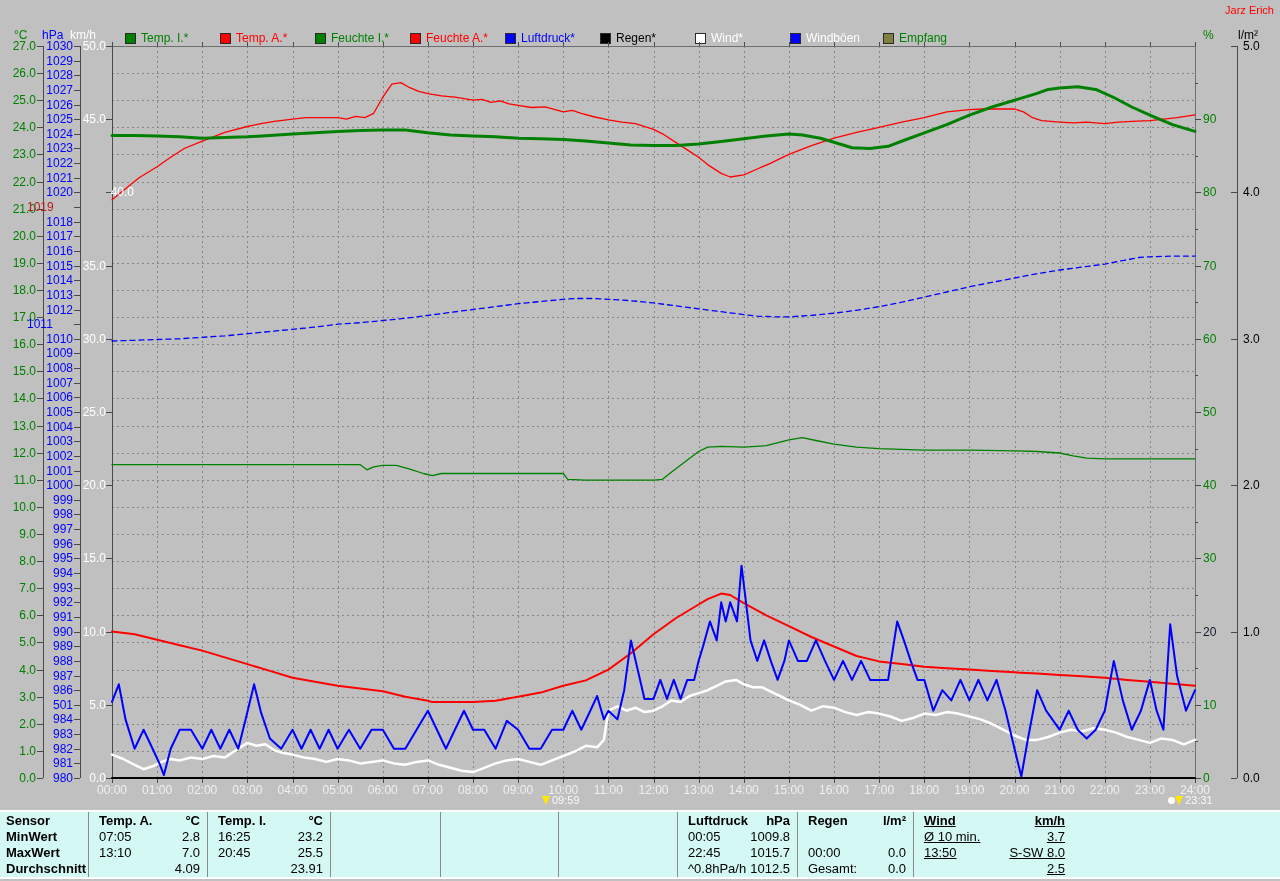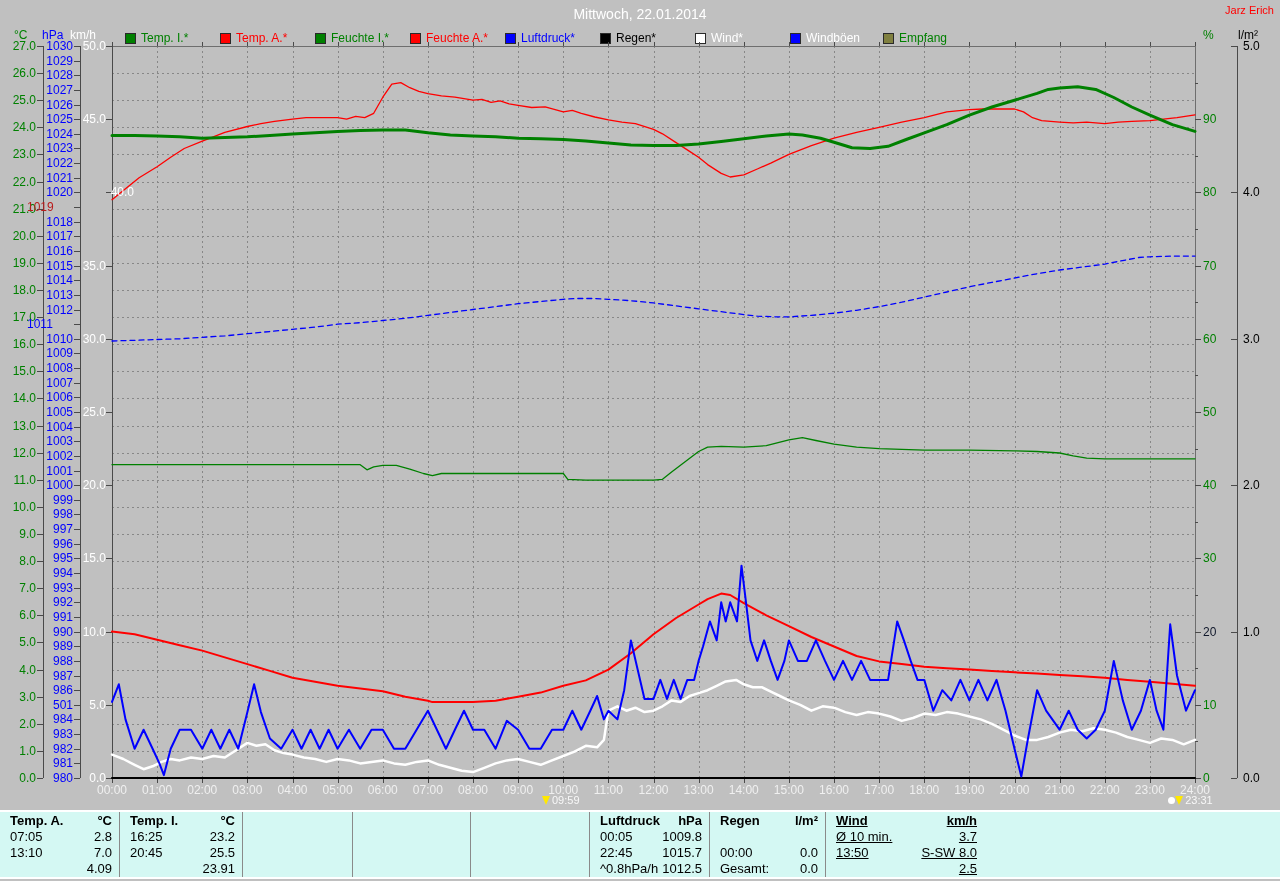--- a/index.html
+++ b/index.html
@@ -24,21 +24,20 @@
   .tcol{height:100%;box-sizing:border-box;flex:0 0 auto;}
   .tcol + .tcol{border-left:1px solid #8A8A8A;}
   .trow{height:16.25px;display:flex;justify-content:space-between;align-items:center;
         padding:0 7px 0 10px;font-size:13px;color:#000;white-space:nowrap;}
   .trow .bold{font-weight:bold;}
 </style>
 </head>
 <body>
 
 <div class="screen" style="background: rgb(192, 192, 192);">
-  <div class="title">Mittwoch, 22.01.2014</div>
   <div class="author">Jarz Erich</div>
   <div id="units">
       <span class="unit-label" style="color: rgb(0, 128, 0); left: 14px;">°C</span>
       <span class="unit-label" style="color: rgb(0, 0, 255); left: 42px;">hPa</span>
       <span class="unit-label" style="color: rgb(255, 255, 255); left: 70px;">km/h</span>
       <span class="unit-label" style="color: rgb(0, 128, 0); left: 1203px;">%</span>
       <span class="unit-label" style="color: rgb(0, 0, 0); left: 1238px;">l/m²</span>
     </div>
   <div id="legend">
       <div class="legend-item" style="left: 125px;">
@@ -448,20 +447,34 @@
         <span class="tri-down" style="border-top-color: rgb(255, 232, 0);"></span>
         <span>09:59</span>
       </div>
       <div class="marker" style="left: 1168.2px;">
         <span class="moon"></span>
         <span class="tri-down" style="border-top-color: rgb(255, 232, 0);"></span>
         <span>23:31</span>
       </div>
     </div>
   <div id="stats" class="stats" style="background: rgb(212, 248, 243);">
+      <div class="tcol" style="width: 88px;">
+        <div class="trow" style="padding: 0px 4px 0px 6px;">
+          <span class="bold">Sensor</span>
+        </div>
+        <div class="trow" style="padding: 0px 4px 0px 6px;">
+          <span class="bold">MinWert</span>
+        </div>
+        <div class="trow" style="padding: 0px 4px 0px 6px;">
+          <span class="bold">MaxWert</span>
+        </div>
+        <div class="trow" style="padding: 0px 4px 0px 6px;">
+          <span class="bold">Durchschnitt</span>
+        </div>
+      </div>
       <div class="tcol" style="width: 119px;">
         <div class="trow">
           <span class="bold">Temp. A.</span>
           <span class="bold">°C</span>
         </div>
         <div class="trow">
           <span>07:05</span>
           <span>2.8</span>
         </div>
         <div class="trow">

